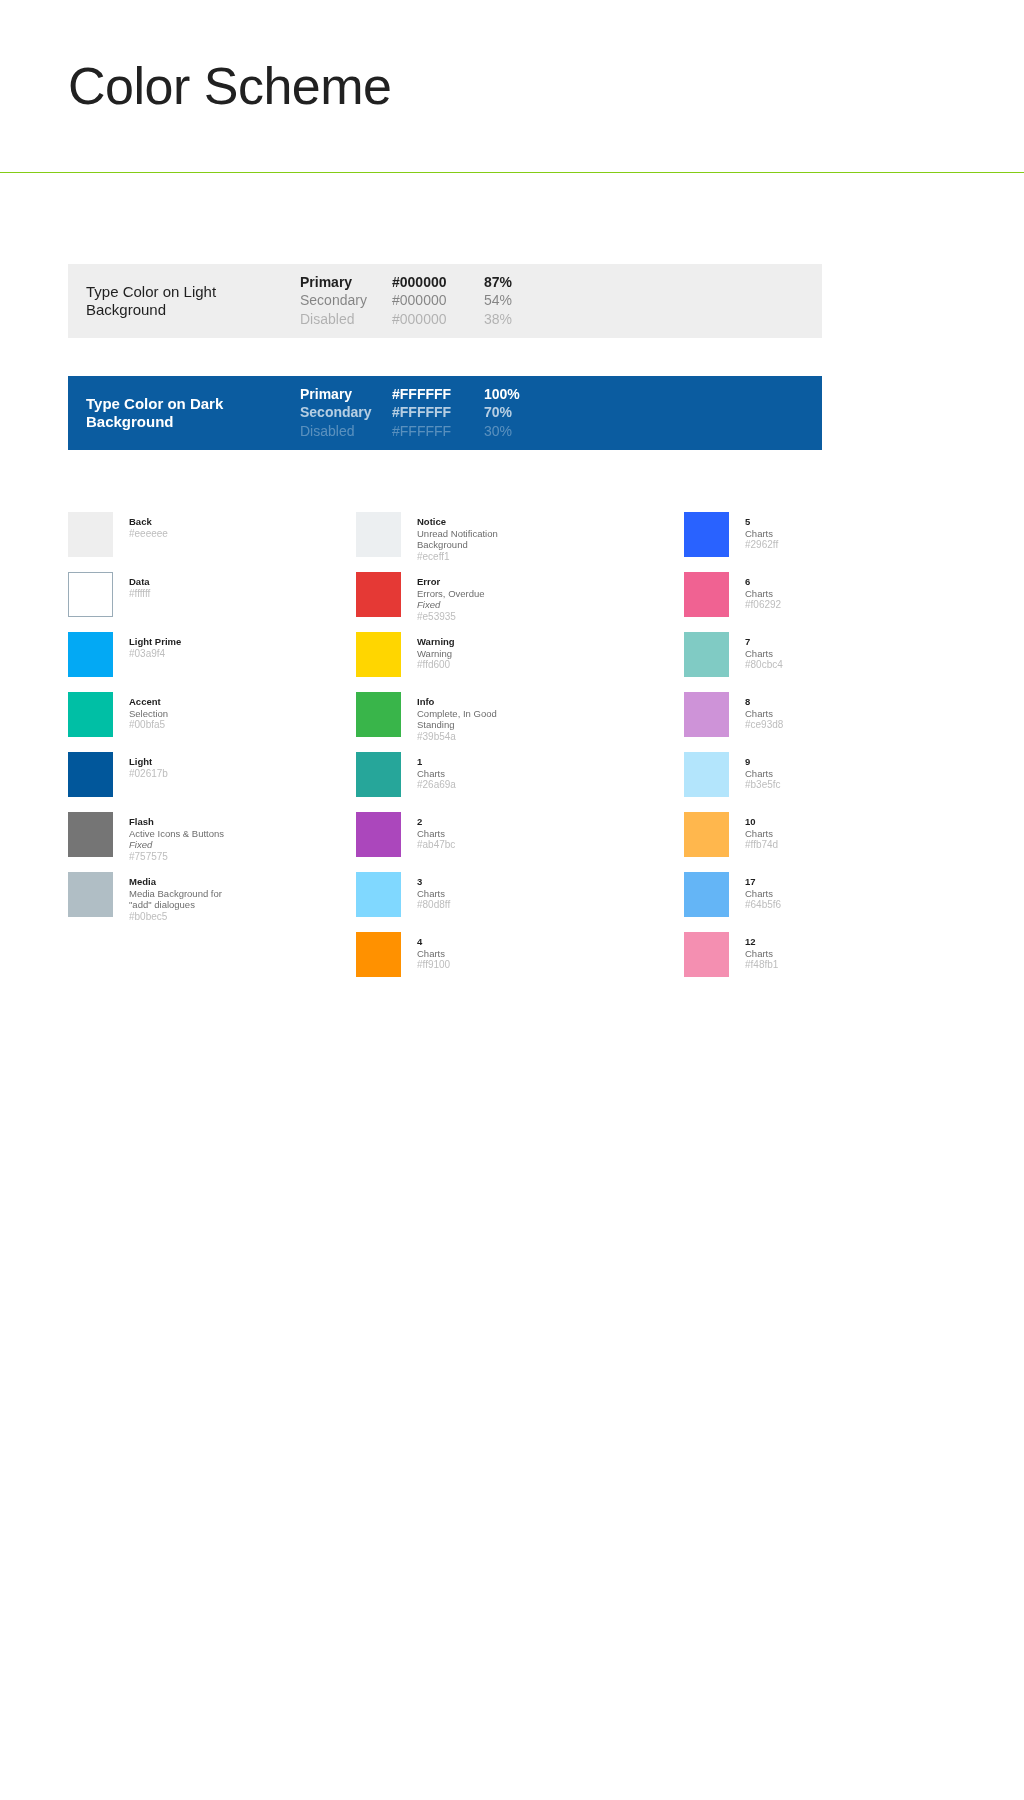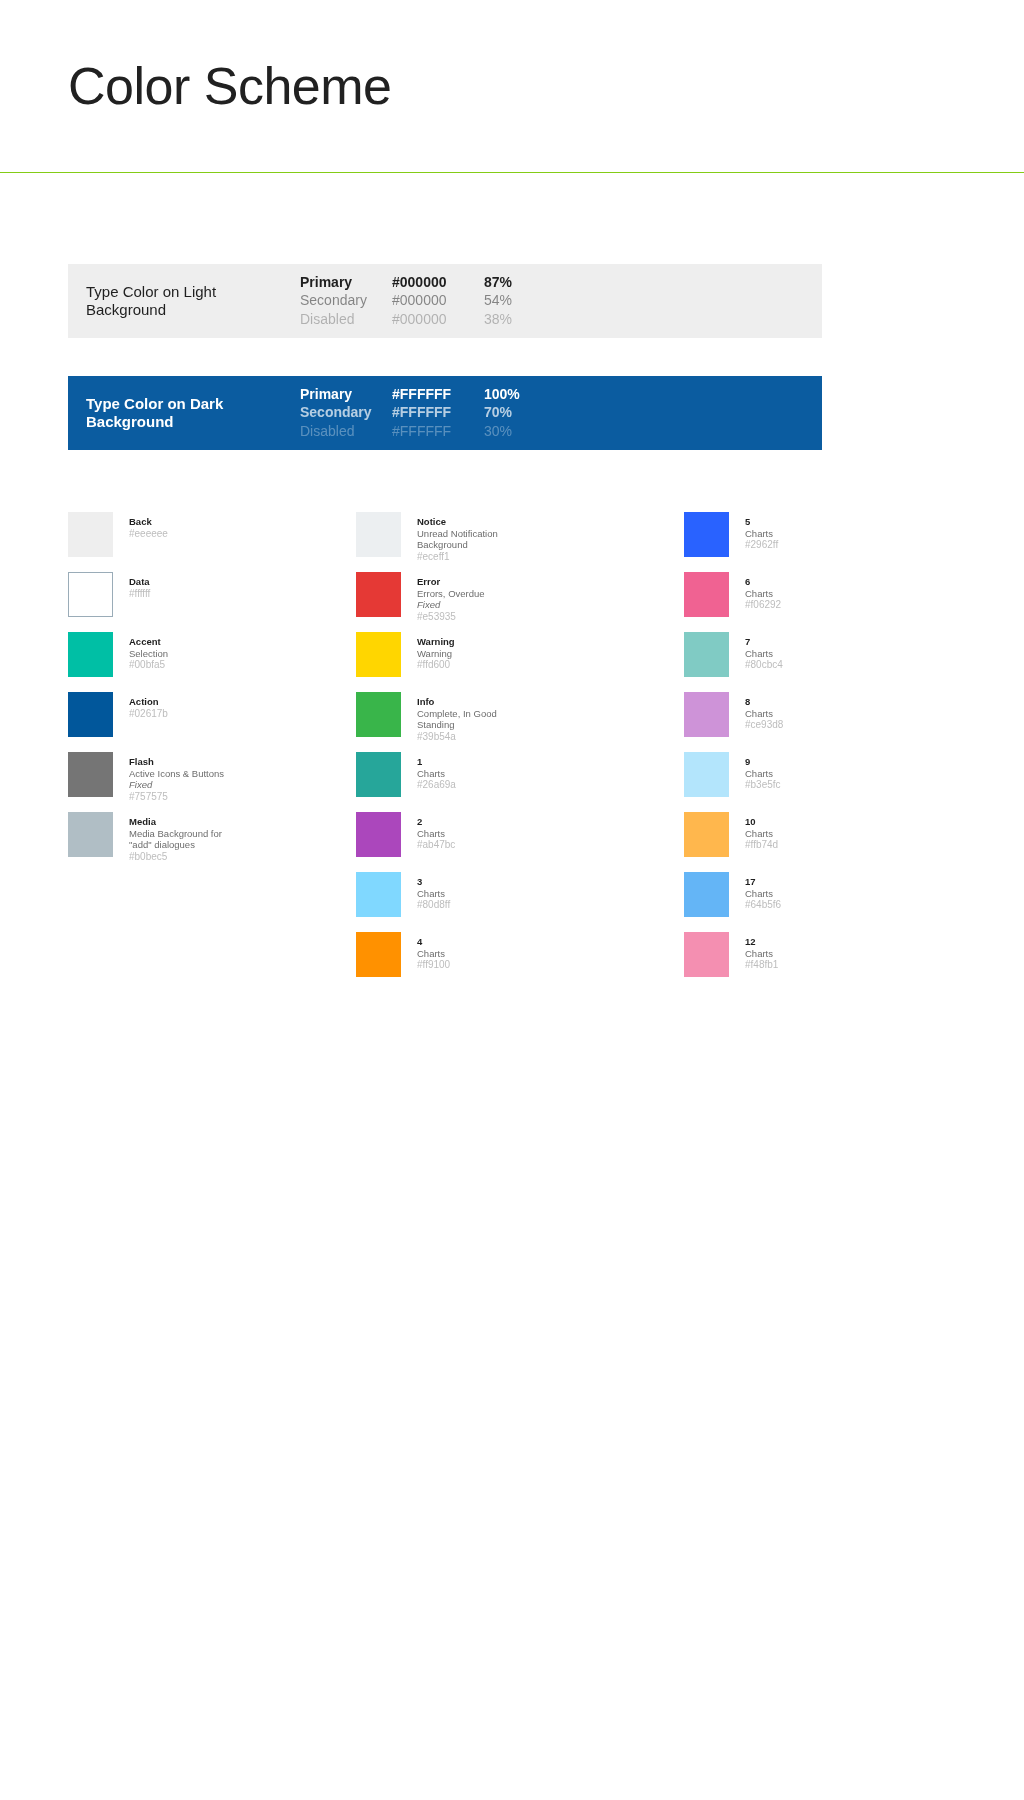--- a/index.html
+++ b/index.html
@@ -184,31 +184,38 @@
           </div>
         </div>
         <div class="swatch-item">
           <div class="swatch-chip bordered" style="background: rgb(255, 255, 255);"></div>
           <div class="swatch-text">
             <span class="sw-name">Data</span>
             <span class="sw-hex">#ffffff</span>
           </div>
         </div>
         <div class="swatch-item">
+          <div class="swatch-chip" style="background: rgb(3, 169, 244);"></div>
+          <div class="swatch-text">
+            <span class="sw-name">Light Prime</span>
+            <span class="sw-hex">#03a9f4</span>
+          </div>
+        </div>
+        <div class="swatch-item">
           <div class="swatch-chip" style="background: rgb(0, 191, 165);"></div>
           <div class="swatch-text">
             <span class="sw-name">Accent</span>
             <span class="sw-desc">Selection</span>
             <span class="sw-hex">#00bfa5</span>
           </div>
         </div>
         <div class="swatch-item">
           <div class="swatch-chip" style="background: rgb(1, 87, 155);"></div>
           <div class="swatch-text">
-            <span class="sw-name">Action</span>
+            <span class="sw-name">Light</span>
             <span class="sw-hex">#02617b</span>
           </div>
         </div>
         <div class="swatch-item">
           <div class="swatch-chip" style="background: rgb(117, 117, 117);"></div>
           <div class="swatch-text">
             <span class="sw-name">Flash</span>
             <span class="sw-desc">Active Icons &amp; Buttons</span>
             <span class="sw-fixed">Fixed</span>
             <span class="sw-hex">#757575</span>

